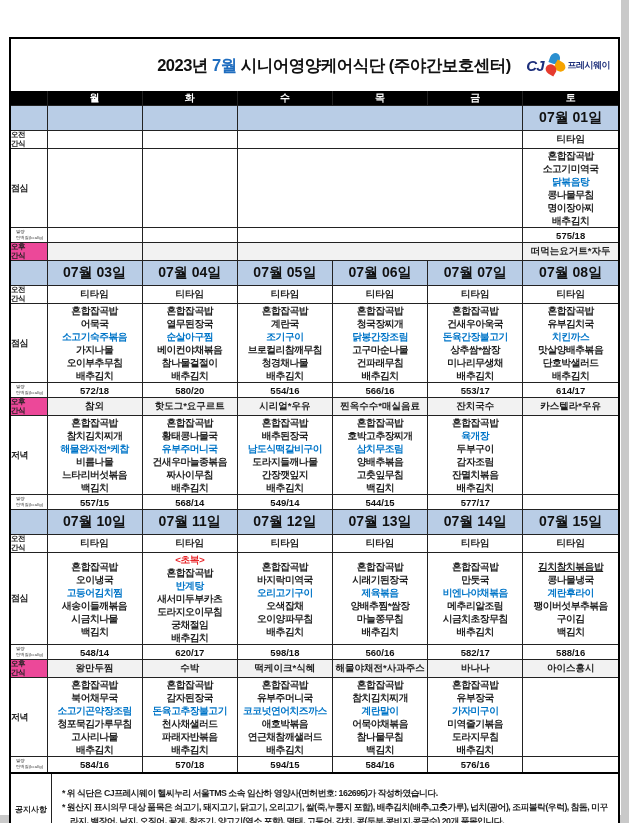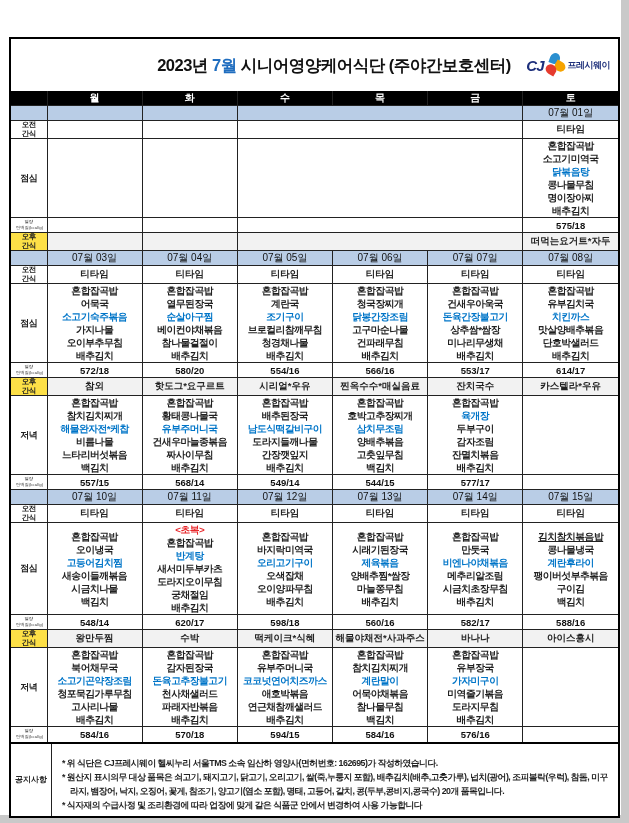--- a/index.html
+++ b/index.html
@@ -21,37 +21,37 @@
   .petal { position:absolute; border-radius:50% 50% 50% 0; }
   .petal.blue   { width:10px; height:11px; left:5px; top:0;  background:#2a8fd0; transform:rotate(20deg); }
   .petal.orange { width:10px; height:11px; left:10px; top:8px; background:#f6a300; transform:rotate(120deg); }
   .petal.red    { width:10px; height:11px; left:1px; top:11px; background:#e63b2e; transform:rotate(-60deg); }
   .logo-brand { font-size:9px; font-weight:bold; color:#1d2f7b; letter-spacing:-0.5px; }
 
   
   table#grid { width:100%; border-collapse:collapse; table-layout:fixed; border-style:hidden; }
   #grid td, #grid th { border:1px solid #222; padding:0; overflow:hidden; }
   tr.dayhead th { background:#000; color:#fff; font-size:10px; font-weight:bold; height:14px; }
-  tr.date-row td { background:#b9cde6; font-size:10px; font-weight:normal; text-align:center; height:15px; color:#111; }
+  tr.date-row td { background:#b9cde6; font-size:14px; font-weight:bold; text-align:center; height:25px; color:#111; }
   tr.tea-row td.day, tr.snack-row td.day { font-size:9.5px; font-weight:bold; text-align:center; height:18px; color:#222; }
   tr.snack-row td { background:#f2f2f2; }
   tr.menu-row td.day { vertical-align:middle; padding:3px 0; }
   .mi { font-size:9.8px; font-weight:bold; text-align:center; line-height:13px; color:#222; letter-spacing:-0.5px; white-space:nowrap; }
   .mi.s-main { color:#0075c8; }
   .mi.s-season { color:#e8262a; }
   .mi.s-under { text-decoration:underline; }
   tr.cal-row td.day { font-size:9.5px; font-weight:bold; text-align:center; height:15px; color:#111; }
 
   
-  td.lbl { background:#fff; text-align:center; vertical-align:middle; color:#222; }
+  td.lbl { background:#fff; vertical-align:middle; color:#222; }
   td.lbl .big { font-size:9px; font-weight:bold; letter-spacing:-0.5px; }
   td.lbl .sm  { font-size:7.5px; font-weight:bold; line-height:8.5px; letter-spacing:-0.5px; }
   td.lbl .tiny{ font-size:6px; line-height:6px; transform:scale(0.72); color:#444; white-space:nowrap; }
   tr.date-row td.lbl { background:#b9cde6; }
-  tr.snack-row td.lbl { background:#fde047; }
+  tr.snack-row td.lbl { background:#ec4899; }
 
   
   .noticebox { border-top:2px solid #000; display:flex; }
   .notice-lbl { width:41px; border-right:1px solid #222; display:flex; flex-direction:row; justify-content:center; align-items:center; }
   .notice-lbl div { font-size:8px; font-weight:bold; line-height:10px; color:#222; }
   .notice-body { flex:1; padding:12px 6px 4px 10px; }
   .notice-line { font-size:8.8px; font-weight:bold; color:#222; line-height:14px; letter-spacing:-0.5px; padding-left:8px; text-indent:-8px; }
 </style>
 </head>
 <body>

